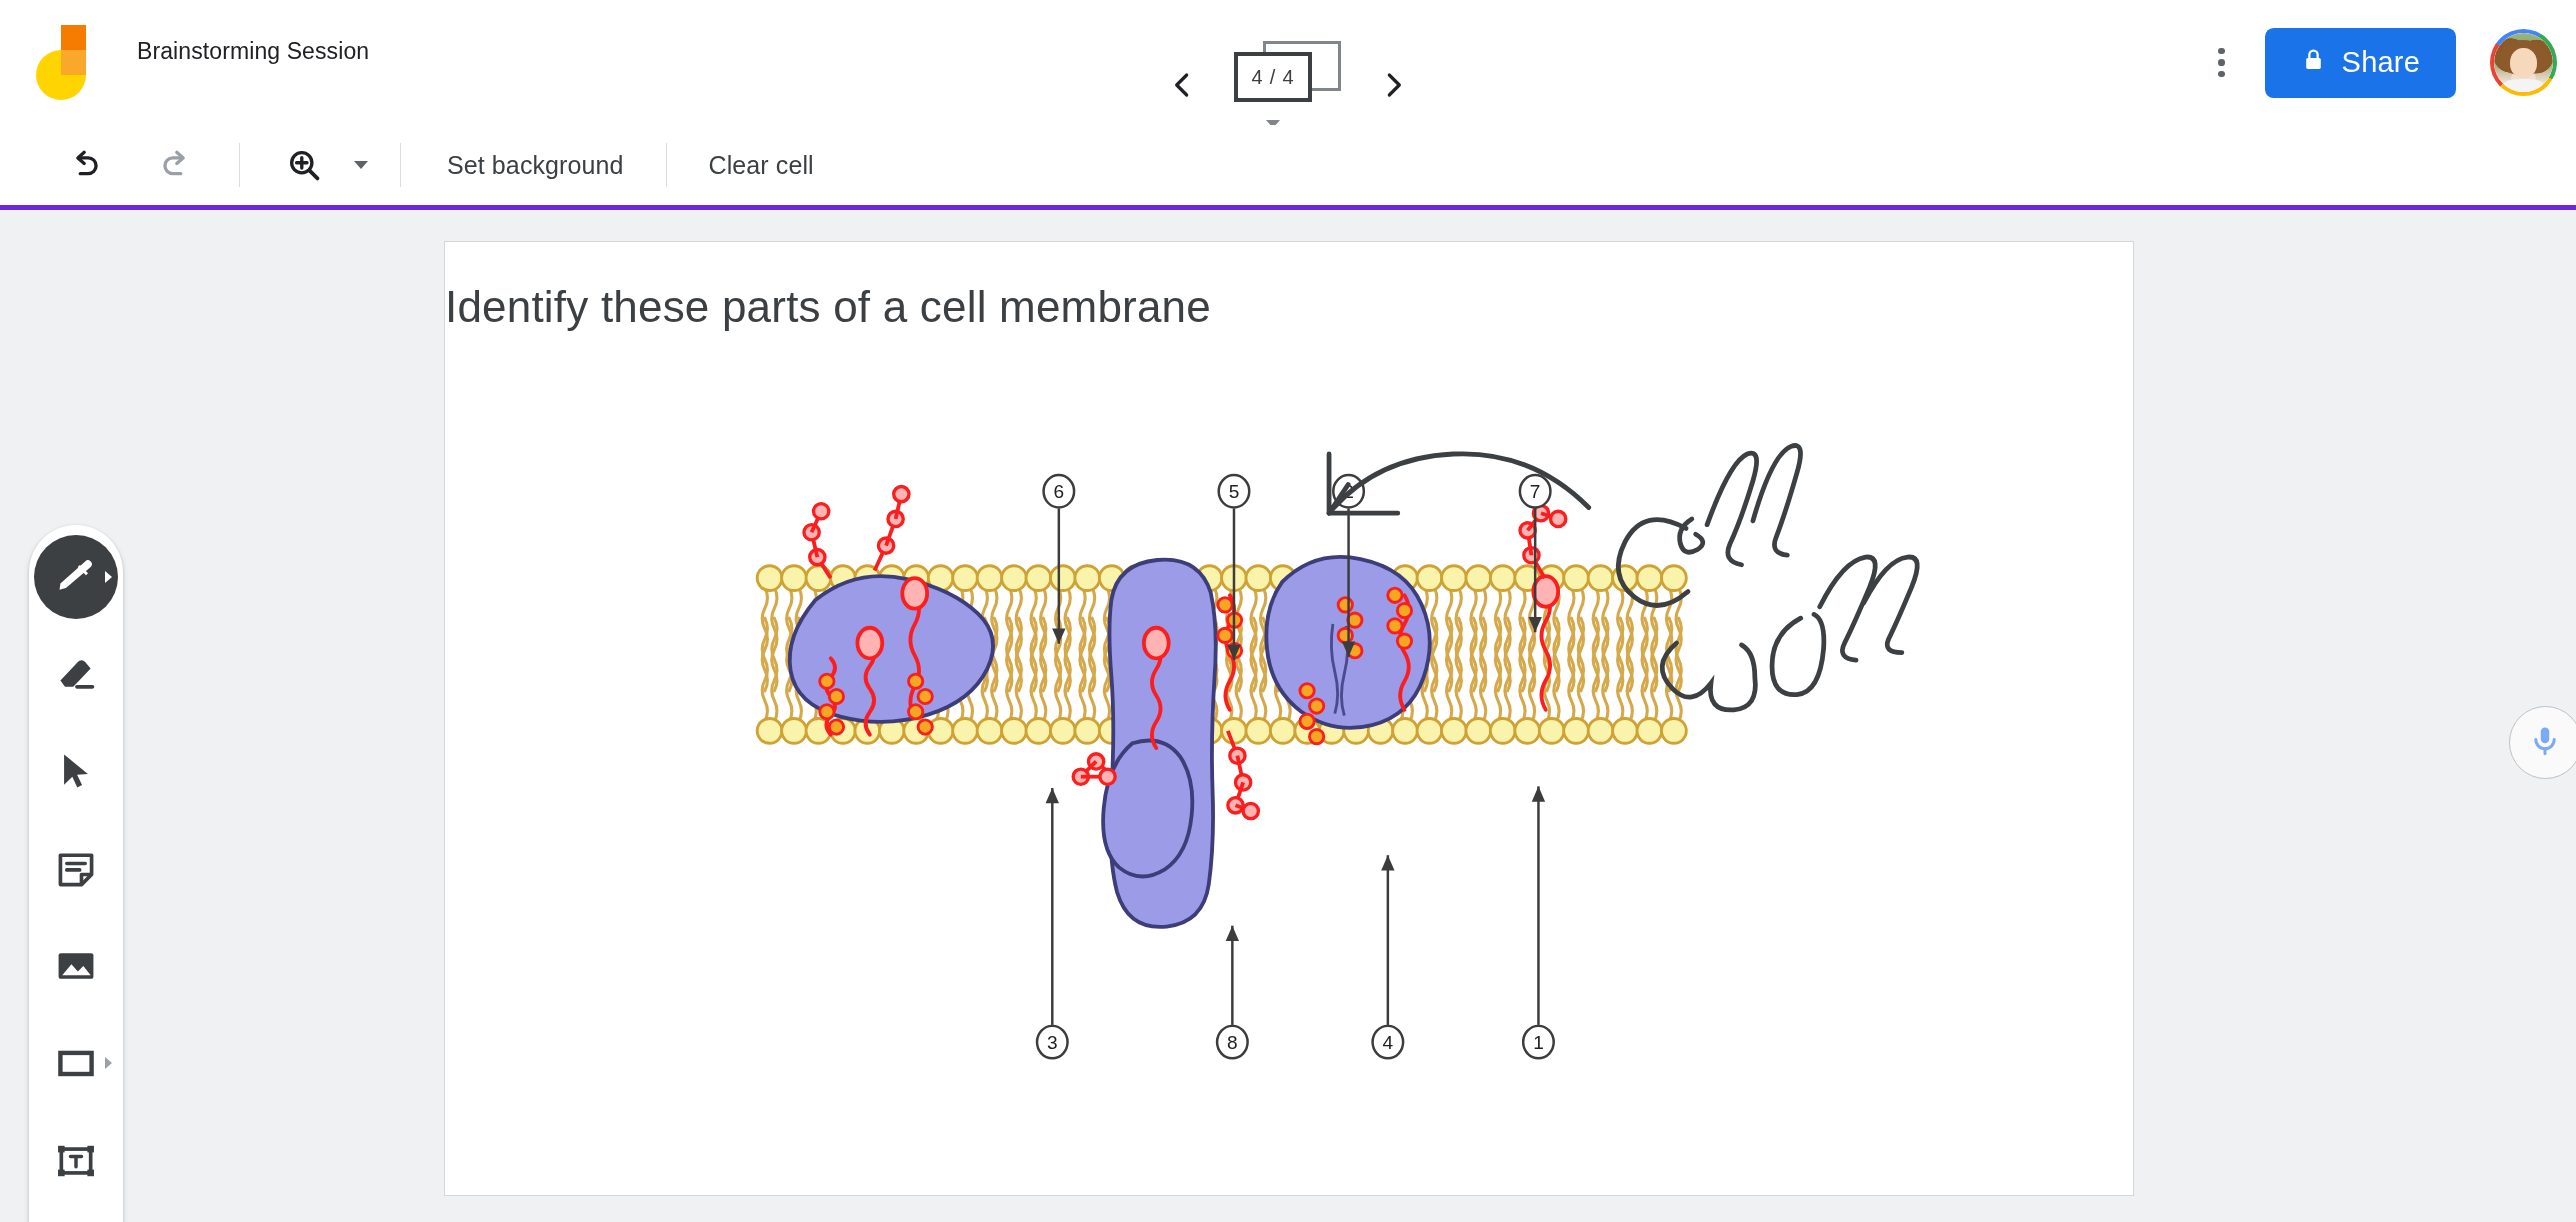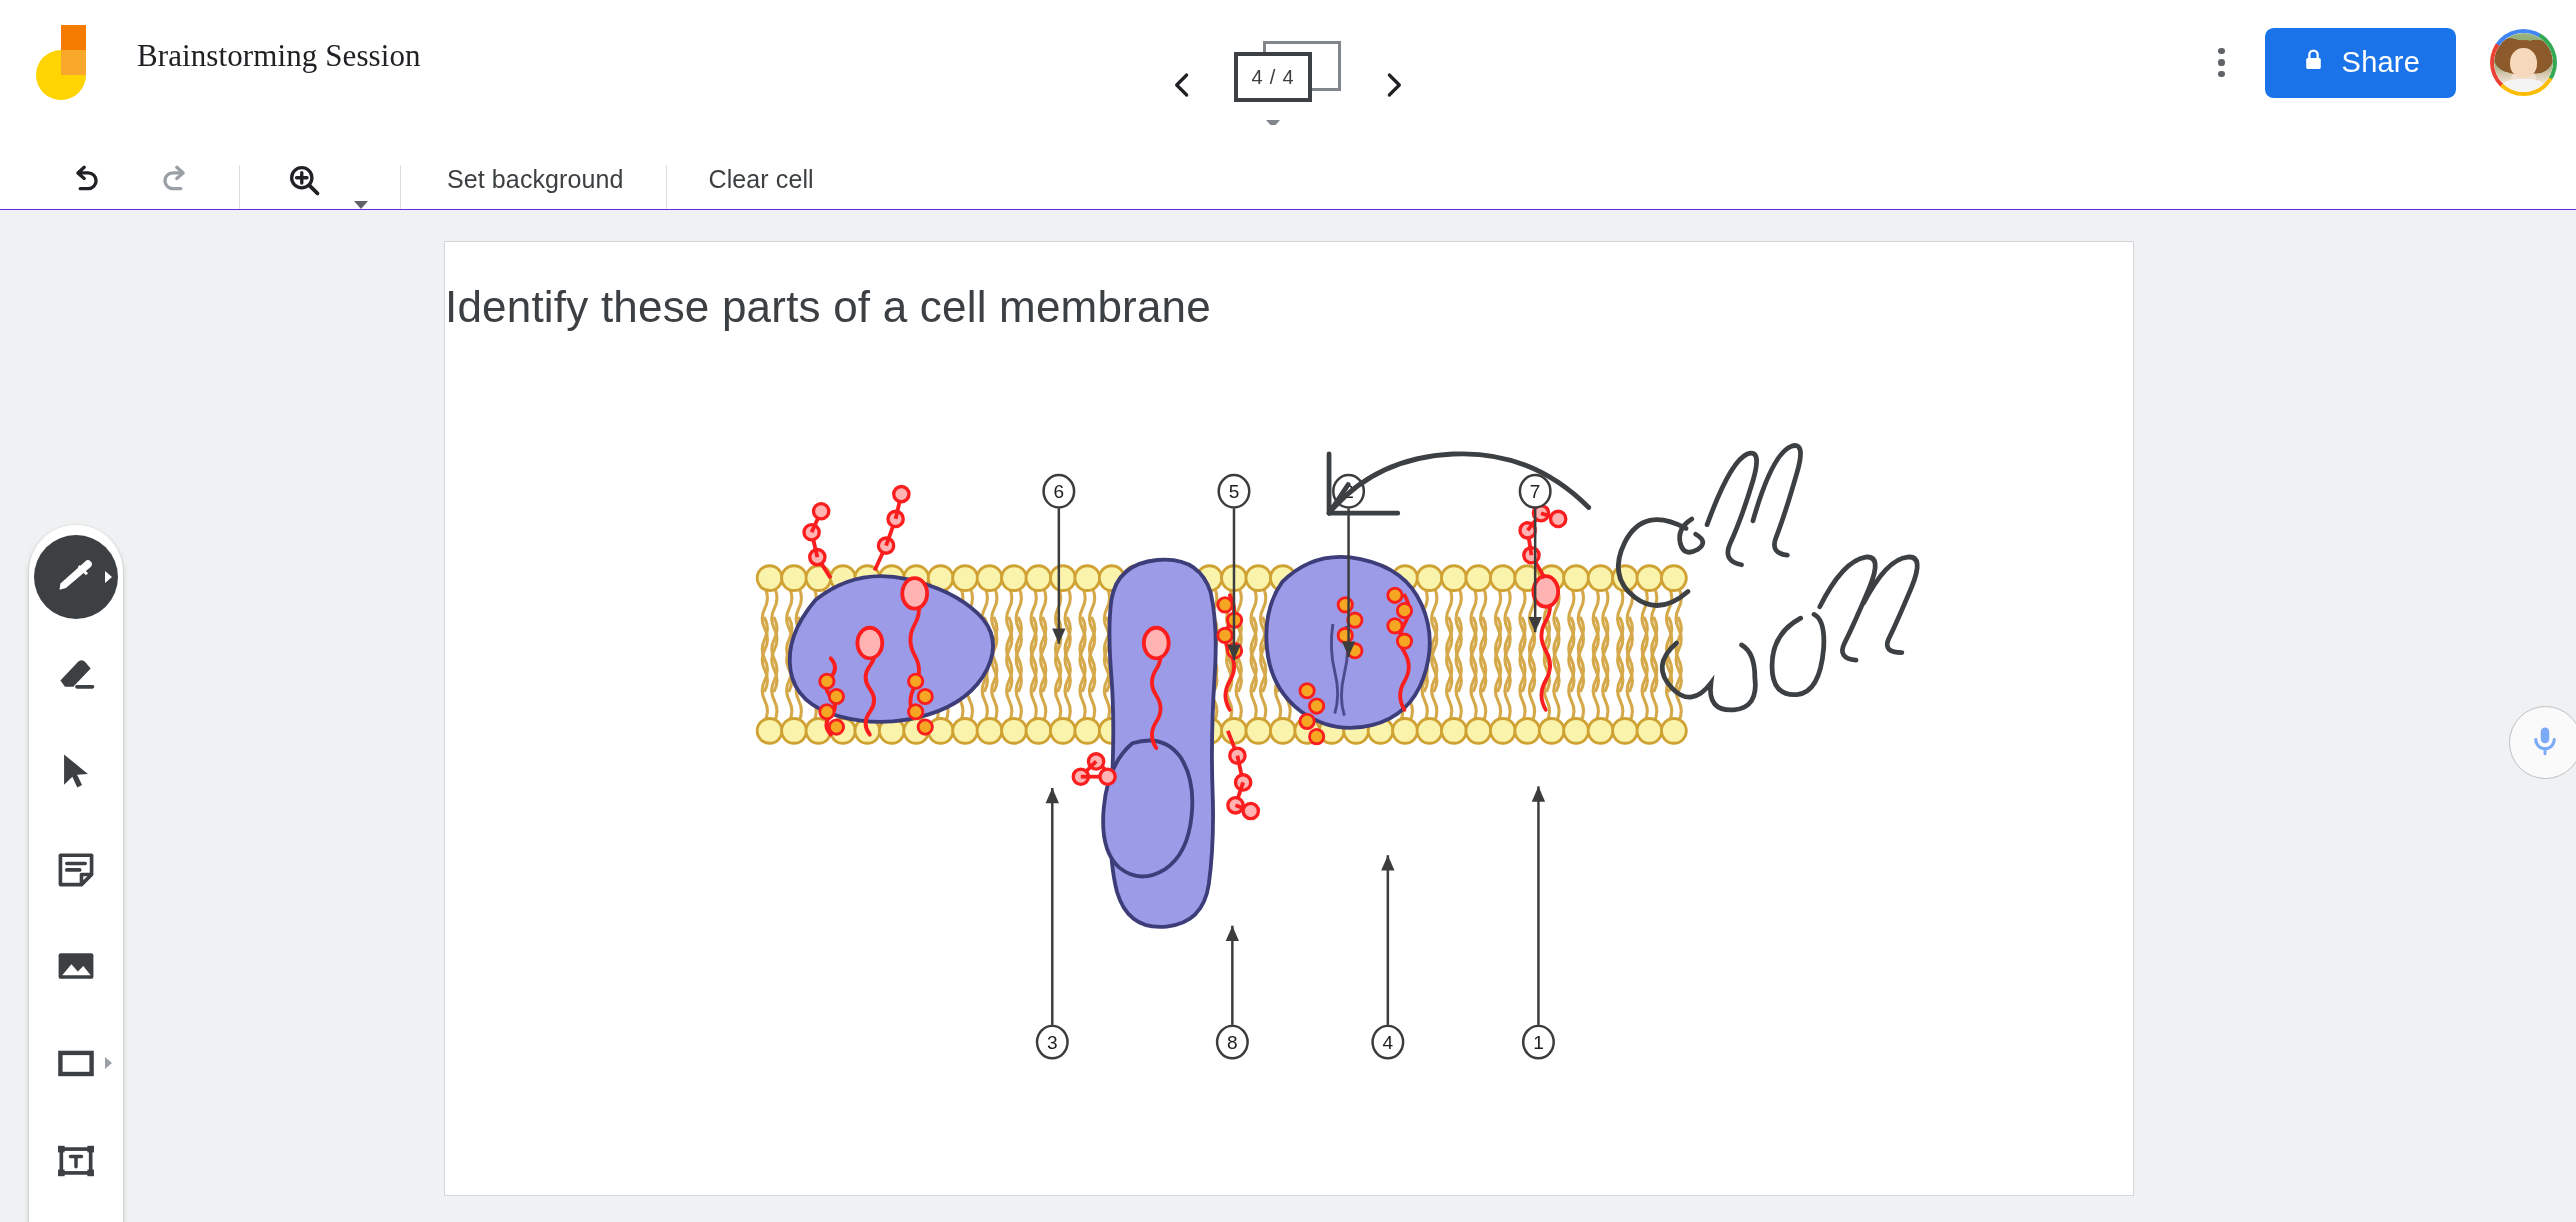--- a/index.html
+++ b/index.html
@@ -32,24 +32,23 @@
     width: 25px; height: 50px;
     background: #F57C00;
   }
   .logo-overlap {
     position: absolute; left: 25px; top: 25px;
     width: 25px; height: 25px;
     background: #FAA82B;
   }
   .doc-title {
     position: absolute; left: 137px; top: 38px;
-    font-size: 31px; color: #202124;
+    font-size: 23px; color: #202124;
     letter-spacing: 0.1px;
     white-space: nowrap;
-    font-family: Liberation Serif, serif;
   }
 
   
   .frame-nav {
     position: absolute; left: 1125px; top: 11.5px;
     width: 325px; height: 103px;
     display: flex; align-items: flex-end; justify-content: center;
     gap: 0px;
   }
   .nav-arrow {
@@ -162,22 +161,22 @@
     position:absolute; left:18%; bottom:0; width:64%; height:22%;
     border-radius: 40% 40% 0 0;
     background:#f4f4f4;
   }
 
   
   .toolbar {
     position: absolute; top: 125px; left: 0;
     width: 2576px; height: 85px;
     background: #ffffff;
-    border-bottom: 1px solid #6d28d9;
-    display: flex; align-items: flex-end;
+    border-bottom: 5px solid #6d28d9;
+    display: flex; align-items: center;
   }
   .tb-icon {
     width: 59px; height: 59px;
     display: flex; align-items: center; justify-content: center;
     border-radius: 50%;
     cursor: pointer;
   }
   .tb-divider {
     width: 1px; height: 44px; background: #dadce0;
   }

